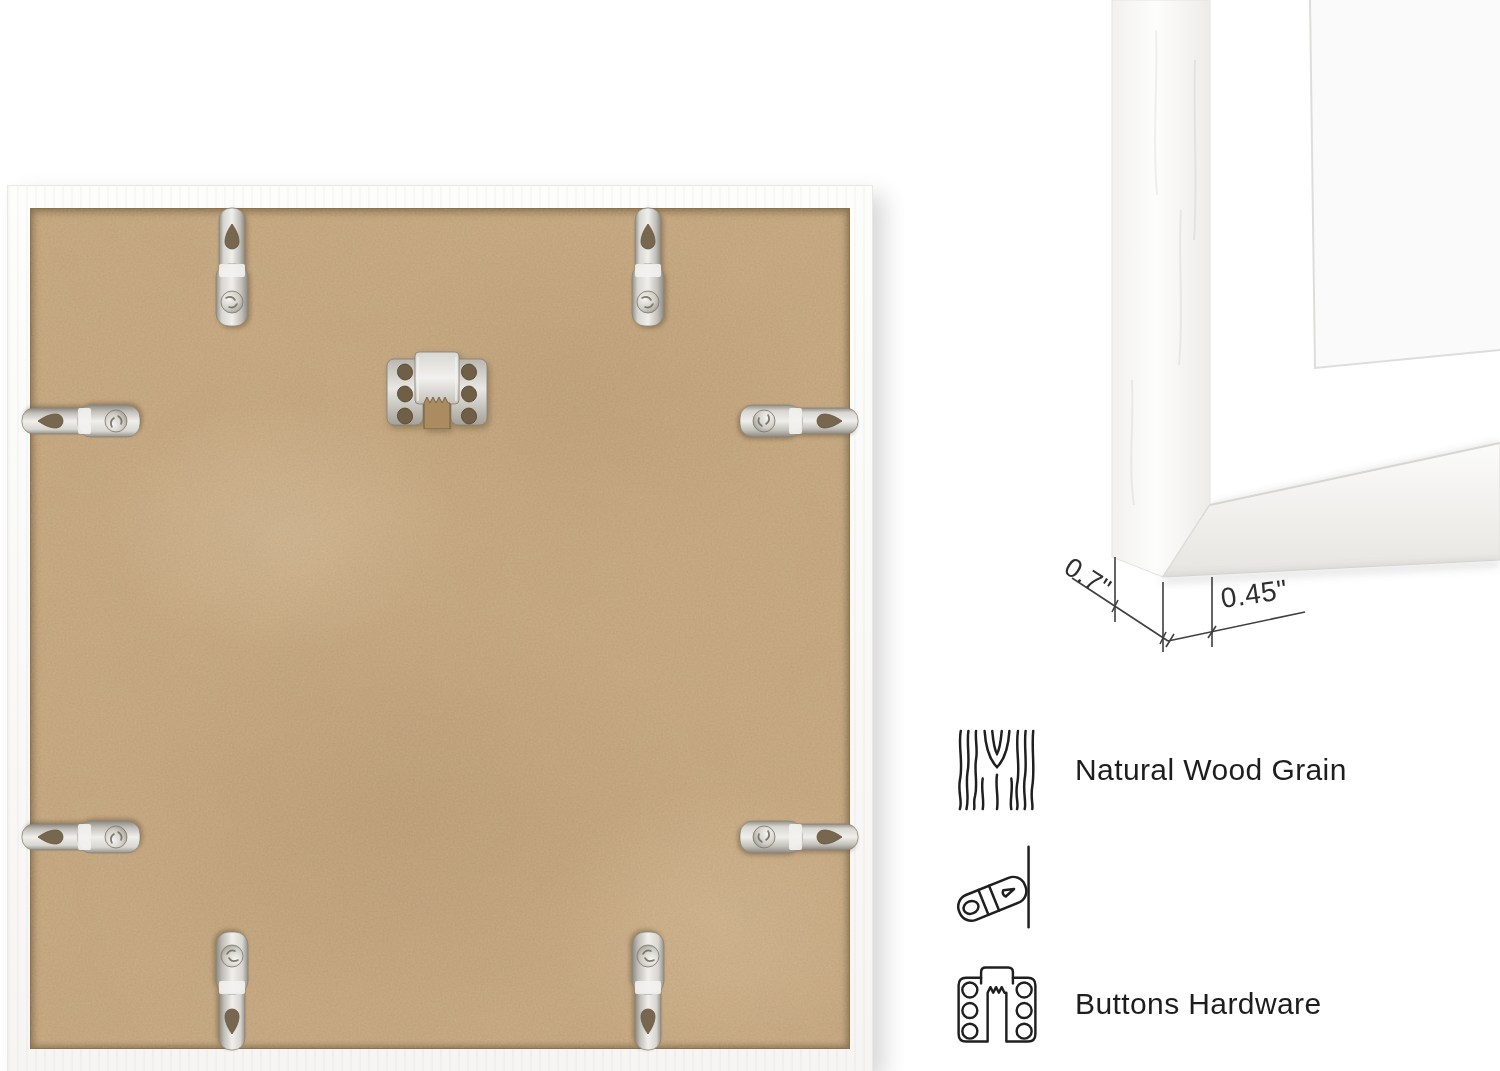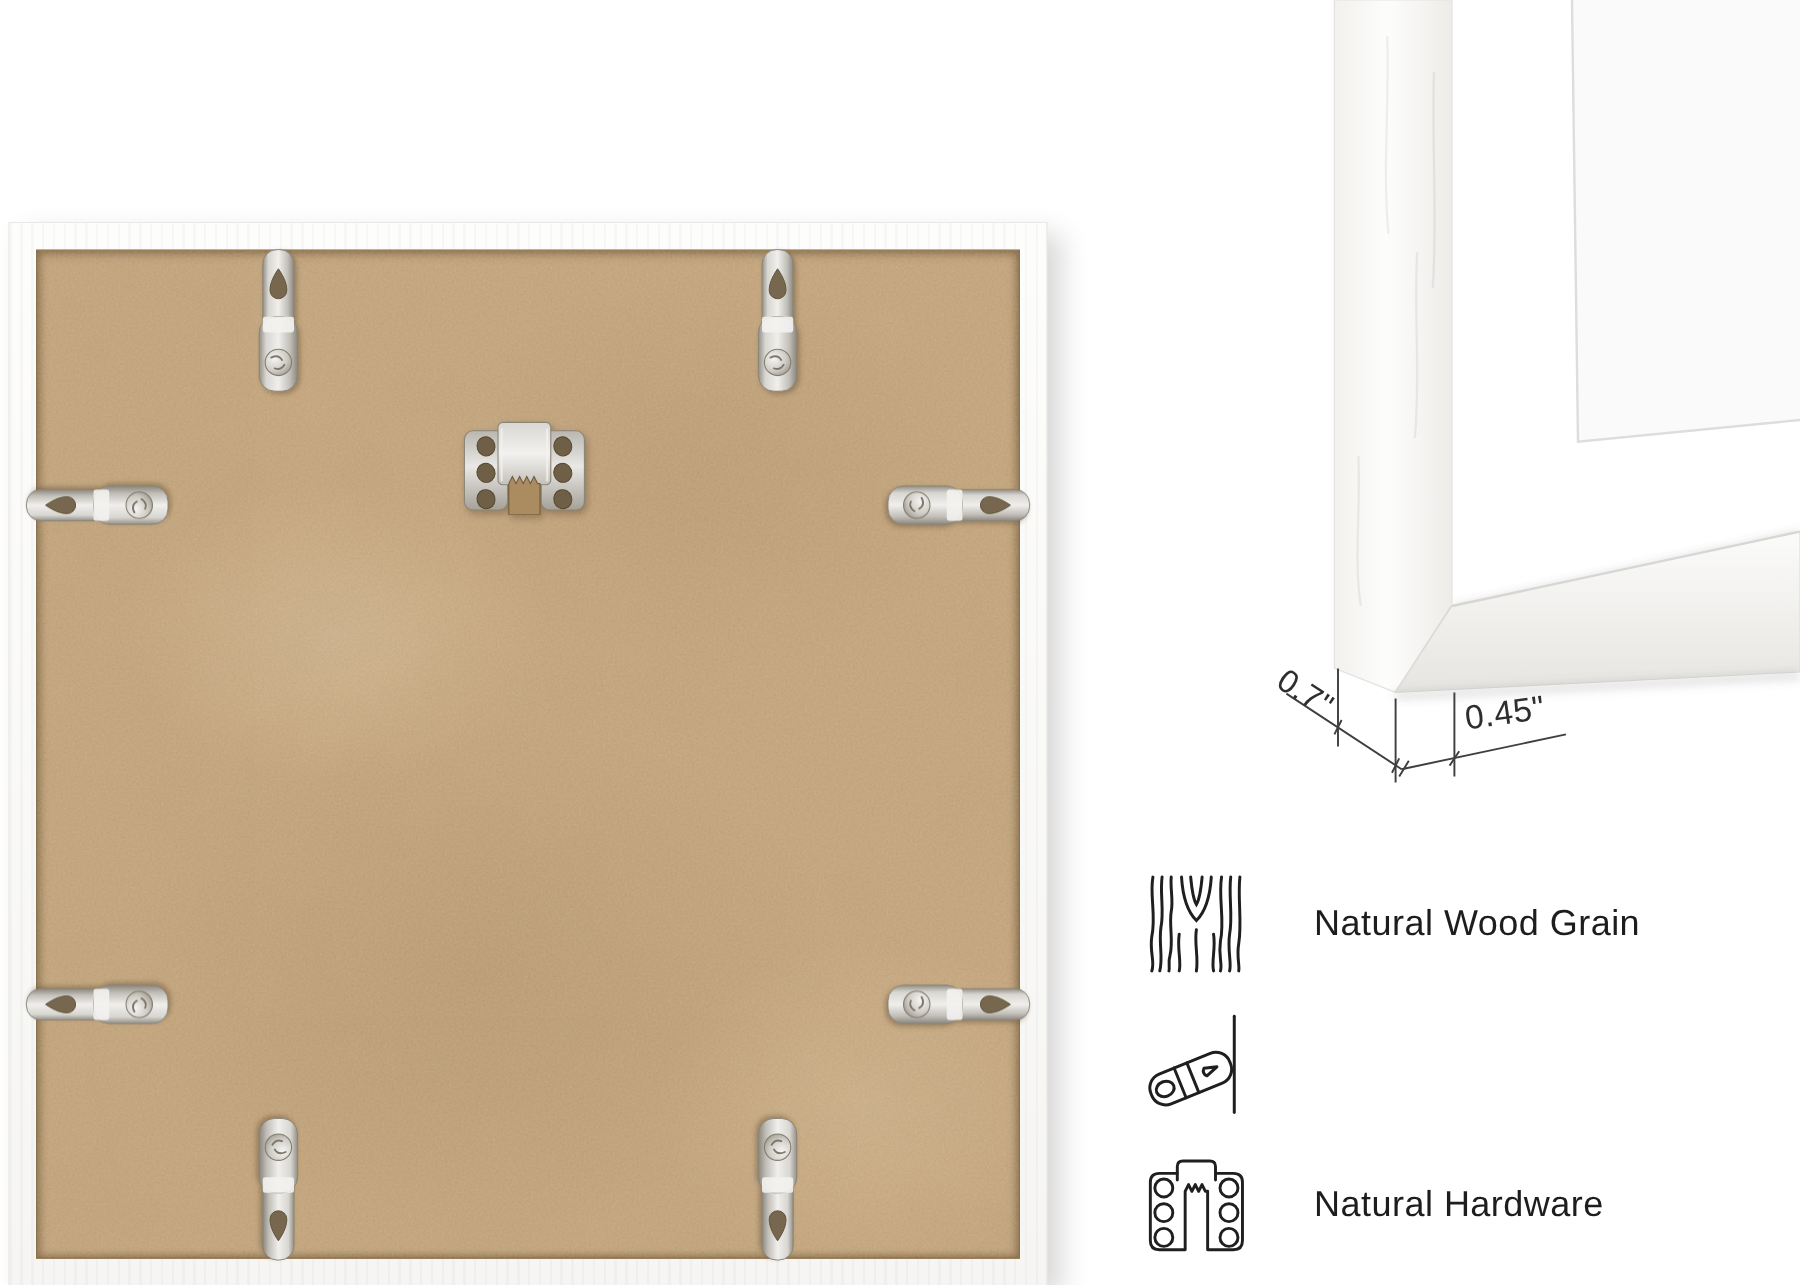--- a/index.html
+++ b/index.html
@@ -53,21 +53,21 @@
     position:absolute;color:#2e2e2e;font-size:27px;letter-spacing:0.5px;
     white-space:nowrap;transform-origin:0 50%;
   }
   .dim-depth{left:1067px;top:549px;transform:rotate(33deg);}
   .dim-face{left:1221px;top:583px;font-size:28px;transform:rotate(-8deg);}
 
   
   .features{position:absolute;left:953px;top:727px;width:545px;}
   .feature-row{display:flex;align-items:center;height:86px;margin-bottom:31px;}
   .ficon{width:88px;height:86px;flex:0 0 88px;display:flex;align-items:center;justify-content:center;}
-  .flabel{margin-left:54px;font-size:30px;color:#1d1d1d;letter-spacing:0.4px;}
+  .flabel{margin-left:34px;font-size:30px;color:#1d1d1d;letter-spacing:0.4px;}
 </style>
 </head>
 <body>
 
 <div class="canvas">
 
   <svg width="0" height="0" style="position:absolute" aria-hidden="true">
     <defs>
       <linearGradient id="mg" x1="0" y1="0" x2="1" y2="0">
         <stop offset="0" stop-color="#938f86"></stop>
@@ -251,17 +251,17 @@
                    L14,14 Q6,14 6,22 L6,74 Q6,82 14,82 Z"></path>
           <path d="M30,14 L30,20 M64,14 L64,20"></path>
           <circle cx="18" cy="27" r="8"></circle>
             <circle cx="18" cy="49" r="8"></circle>
             <circle cx="18" cy="71" r="8"></circle>
           <circle cx="76" cy="27" r="8"></circle>
             <circle cx="76" cy="49" r="8"></circle>
             <circle cx="76" cy="71" r="8"></circle>
         </svg>
       </span>
-      <span class="flabel">Natural Hardware</span>
+      <span class="flabel">Buttons Hardware</span>
     </div>
 
   </div>
 </div>
 
 </body></html>

